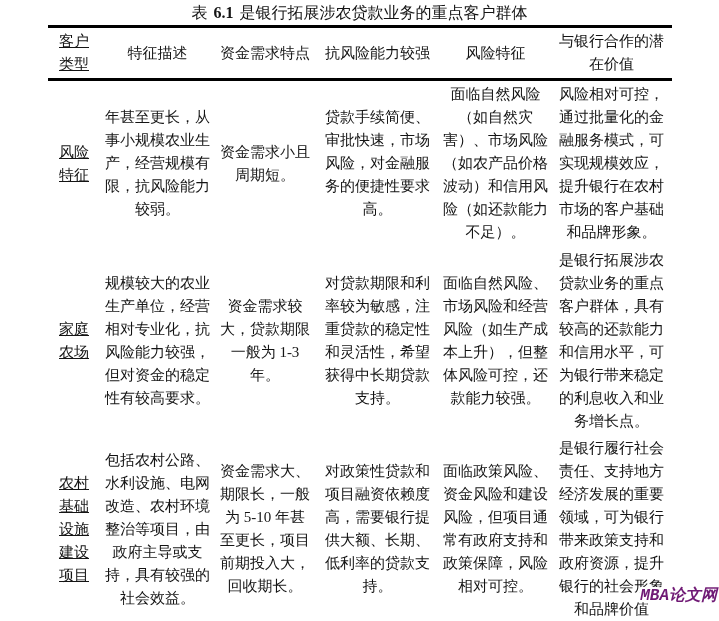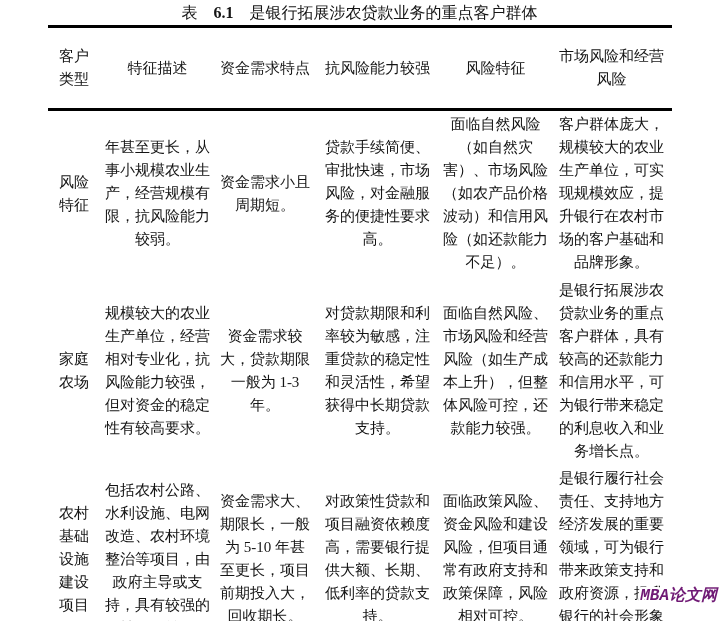--- a/index.html
+++ b/index.html
@@ -14,21 +14,21 @@
   .page { position: absolute; inset: 0; }
 
   .caption {
     position: absolute;
     top: 3px; left: 0; width: 100%;
     text-align: center;
     font-size: 16px;
     line-height: 20px;
     white-space: nowrap;
   }
-  .caption .num { font-weight: bold; margin: 0 16px; }
+  .caption .num { font-weight: bold; margin: 0 6px; }
 
   table.seg {
     position: absolute;
     top: 25px; left: 48px;
     width: 624px;
     border-collapse: collapse;
     table-layout: fixed;
     border-top: 3px solid #000;
     border-bottom: 3px solid #000;
   }
@@ -41,21 +41,21 @@
     vertical-align: middle;
     padding: 2px 3px;
     word-break: normal;
   }
   table.seg col.c1 { width: 52px; }
   table.seg col.c2 { width: 115px; }
   table.seg col.c3 { width: 100px; }
   table.seg col.c4 { width: 125px; }
   table.seg col.c5 { width: 111px; }
   table.seg col.c6 { width: 121px; }
-  table.seg th:first-child, table.seg td:first-child { padding: 17px 4px; }
+  table.seg th:first-child, table.seg td:first-child { padding: 2px 4px; text-decoration: underline; }
   tr.row-1 { height: 159px; }
   tr.row-2 { height: 189px; }
   tr.row-3 { height: 183px; }
 
   .wm-brand {
     position: absolute;
     top: 586px; right: 2px;
     font-family: Liberation Mono, monospace;
     font-weight: bold;
     font-style: italic;
@@ -103,31 +103,31 @@
         <col class="c5">
         <col class="c6">
     </colgroup>
     <thead>
       <tr>
         <th>客户类型</th>
         <th>特征描述</th>
         <th>资金需求特点</th>
         <th>抗风险能力较强</th>
         <th>风险特征</th>
-        <th>市场风险和经营风险</th>
+        <th>与银行合作的潜在价值</th>
       </tr>
     </thead>
     <tbody>
       <tr class="row-1">
         <td>风险特征</td>
         <td>年甚至更长，从事小规模农业生产，经营规模有限，抗风险能力较弱。</td>
         <td>资金需求小且周期短。</td>
         <td>贷款手续简便、审批快速，市场风险，对金融服务的便捷性要求高。</td>
         <td>面临自然风险（如自然灾害）、市场风险（如农产品价格波动）和信用风险（如还款能力不足）。</td>
-        <td>客户群体庞大，规模较大的农业生产单位，可实现规模效应，提升银行在农村市场的客户基础和品牌形象。</td>
+        <td>风险相对可控，通过批量化的金融服务模式，可实现规模效应，提升银行在农村市场的客户基础和品牌形象。</td>
       </tr>
       <tr class="row-2">
         <td>家庭农场</td>
         <td>规模较大的农业生产单位，经营相对专业化，抗风险能力较强，但对资金的稳定性有较高要求。</td>
         <td>资金需求较大，贷款期限一般为 1-3 年。</td>
         <td>对贷款期限和利率较为敏感，注重贷款的稳定性和灵活性，希望获得中长期贷款支持。</td>
         <td>面临自然风险、市场风险和经营风险（如生产成本上升），但整体风险可控，还款能力较强。</td>
         <td>是银行拓展涉农贷款业务的重点客户群体，具有较高的还款能力和信用水平，可为银行带来稳定的利息收入和业务增长点。</td>
       </tr>
       <tr class="row-3">

